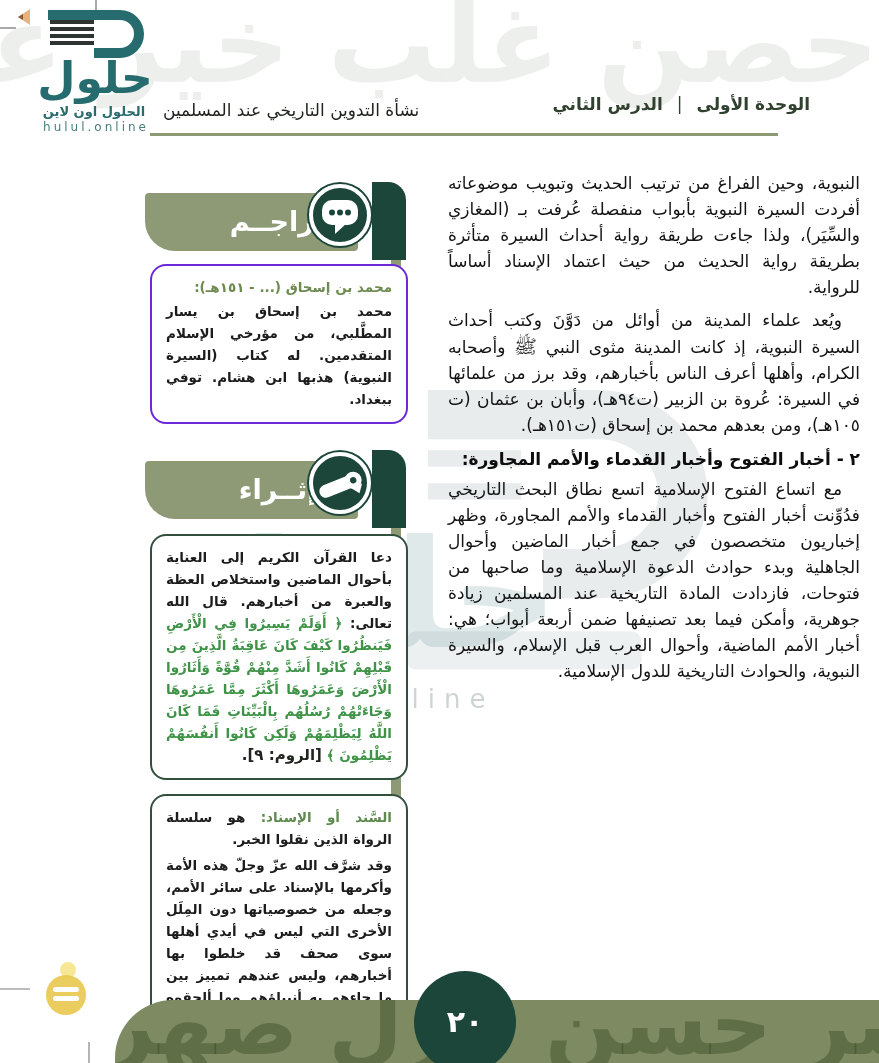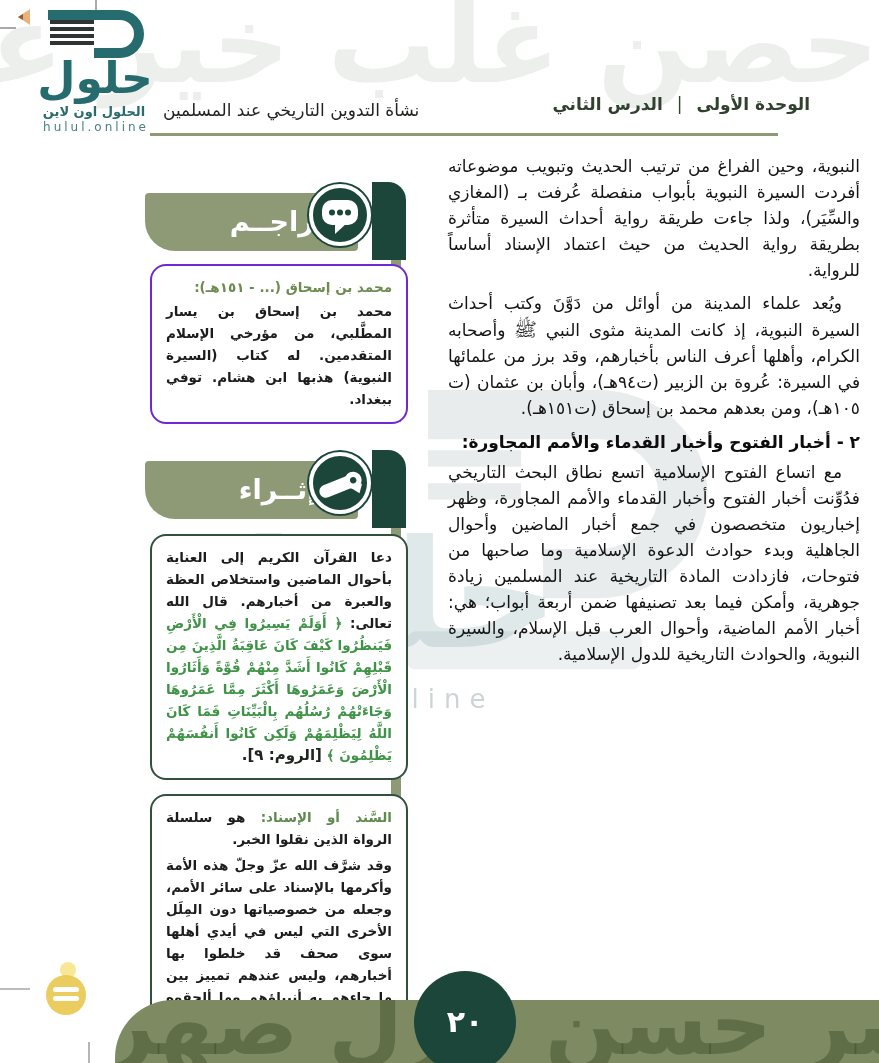--- a/index.html
+++ b/index.html
@@ -68,21 +68,21 @@
     font-size:17px; font-weight:bold; color:#31412f; text-align:right;
   }
   .unit-line .sep { padding:0 14px; color:#31412f; font-weight:normal; }
   .header-rule {
     position:absolute; left:150px; top:133px; width:628px; height:3px;
     background:#8e9a76; z-index:2;
   }
 
   
   .main-col {
-    position:absolute; left:448px; top:153px; width:412px; z-index:2;
+    position:absolute; left:448px; top:170px; width:412px; z-index:2;
     font-size:17px; line-height:26px; color:#141414; text-align:justify;
   }
   .main-col p { margin-bottom:7px; }
   .main-col p.indent { text-indent:18px; }
   .main-col h3 {
     font-size:17px; font-weight:bold; color:#0d0d0d; margin:9px 0 5px 0; line-height:24px;
   }
   .pbuh { font-size:19px; }
 
   

